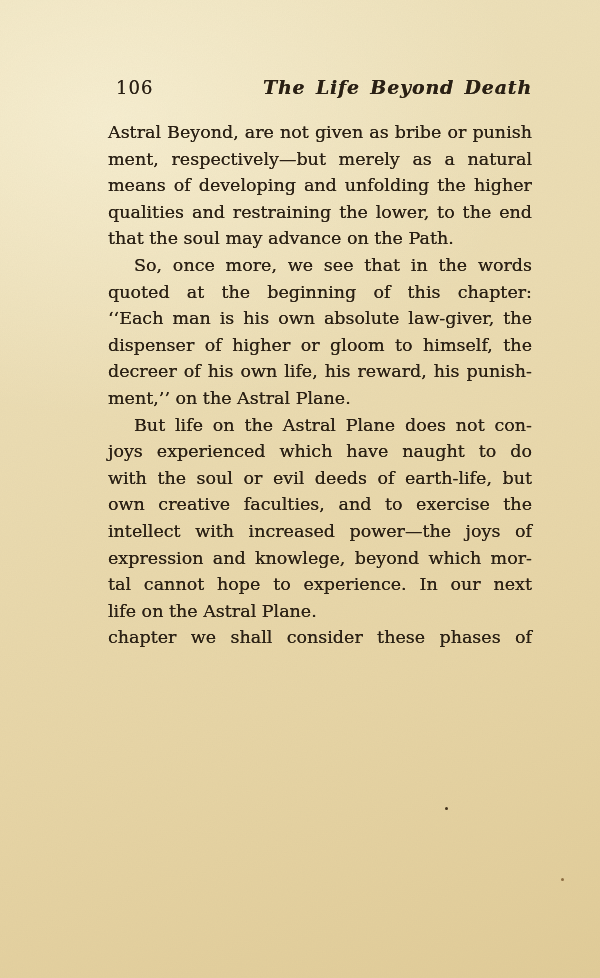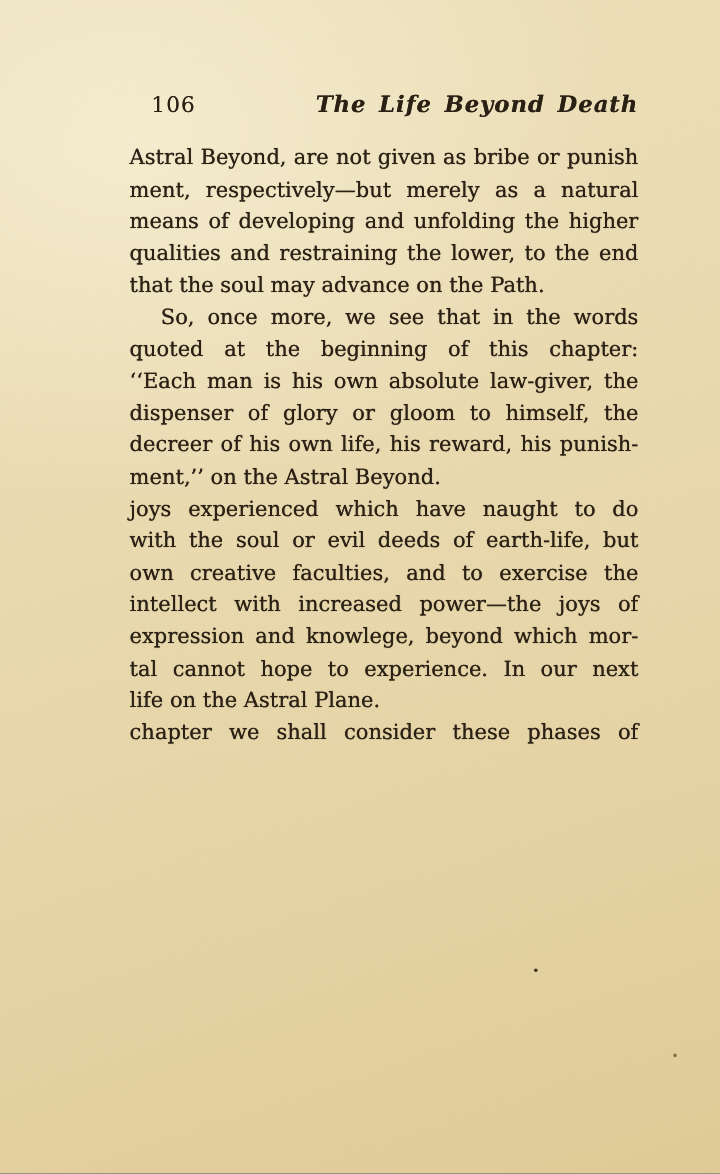--- a/index.html
+++ b/index.html
@@ -26,21 +26,21 @@
   }
   .page-header {
     position: absolute;
     left: 108px;
     top: 76px;
     width: 424px;
     height: 26px;
   }
   .page-number {
     position: absolute;
-    left: 18px;
+    left: 8px;
     top: 1px;
     font-size: 18px;
     letter-spacing: 1px;
     text-shadow: 0 0 0.5px rgba(42,32,20,0.85);
     text-align: center;
   }
   .running-title {
     text-align: right;
     font-style: italic;
     font-weight: bold;
@@ -108,24 +108,25 @@
 
     <div class="line">Astral Beyond, are not given as bribe or punish</div>
     <div class="line">ment, respectively—but merely as a natural</div>
     <div class="line">means of developing and unfolding the higher</div>
     <div class="line">qualities and restraining the lower, to the end</div>
     <div class="line last">that the soul may advance on the Path.</div>
 
     <div class="line indent">So, once more, we see that in the words</div>
     <div class="line">quoted at the beginning of this chapter:</div>
     <div class="line">‘‘Each man is his own absolute law-giver, the</div>
-    <div class="line">dispenser of glory or gloom to himself, the</div>
+    <div class="line">dispenser of higher or gloom to himself, the</div>
     <div class="line">decreer of his own life, his reward, his punish-</div>
-    <div class="line last">ment,’’ on the Astral Beyond.</div>
+    <div class="line last">ment,’’ on the Astral Plane.</div>
 
+    <div class="line indent">But life on the Astral Plane does not con-</div>
     <div class="line">joys experienced which have naught to do</div>
     <div class="line">with the soul or evil deeds of earth-life, but</div>
     <div class="line">own creative faculties, and to exercise the</div>
     <div class="line">intellect with increased power—the joys of</div>
     <div class="line">expression and knowlege, beyond which mor-</div>
     <div class="line">tal cannot hope to experience.  In our next</div>
     <div class="line last">life on the Astral Plane.</div>
     <div class="line">chapter we shall consider these phases of</div>
   </div>
 

